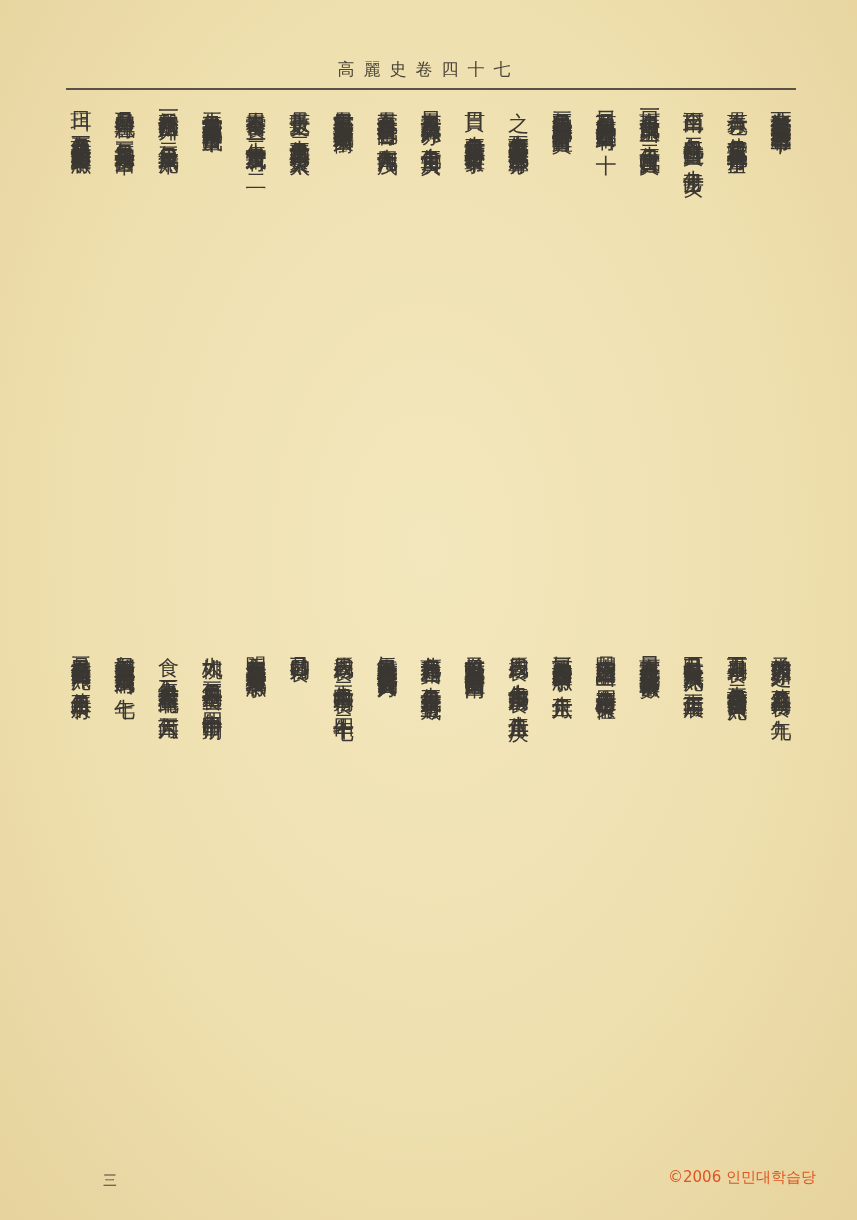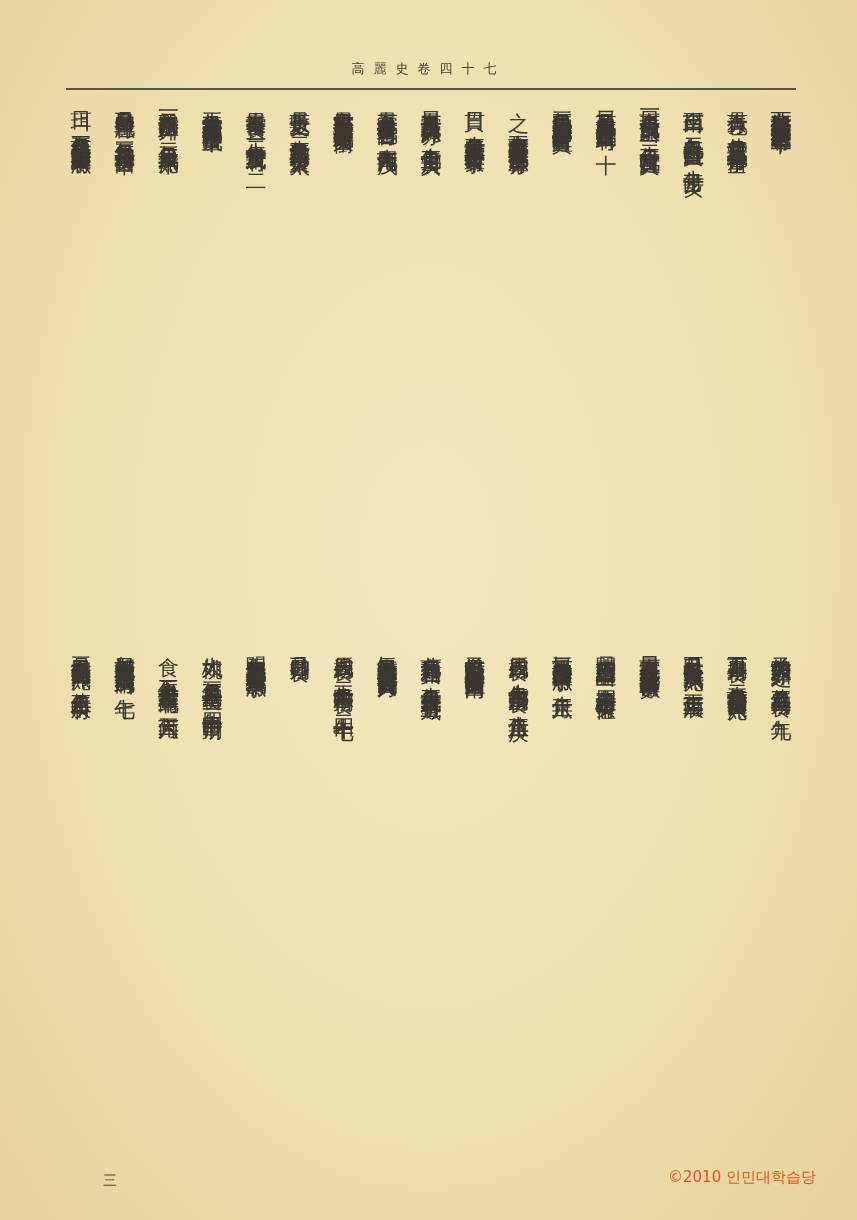--- a/index.html
+++ b/index.html
@@ -1,21 +1,21 @@
 <!DOCTYPE html>
 <html><head>
 <meta charset="utf-8">
 <style>
   html,body{margin:0;padding:0;}
   body{width:857px;height:1220px;background:#efe2b4;position:relative;overflow:hidden;
     font-family:"DejaVu Serif","Liberation Serif",serif;color:#3a3630;}
   .page{position:absolute;left:0;top:0;width:857px;height:1220px;
     background:radial-gradient(ellipse at 50% 45%, #f3e7bd 0%, #eedfae 60%, #e6d39d 100%);}
   .header{position:absolute;top:58px;left:0;width:857px;text-align:center;}
-  .header-title{display:inline-block;font-size:13px;letter-spacing:9px;color:#4a4438;}
+  .header-title{display:inline-block;font-size:17px;letter-spacing:9px;color:#4a4438;}
   .rule{position:absolute;top:88px;left:66px;width:730px;height:2px;background:#5a5246;}
   .block{position:absolute;left:66px;width:730px;display:flex;flex-direction:row-reverse;justify-content:space-between;}
   .block.top{top:95px;height:510px;}
   .block.bottom{top:640px;height:510px;}
   .col{writing-mode:vertical-rl;font-size:21px;line-height:30px;letter-spacing:1.0px;width:30px;
     white-space:pre;color:#3b3732;}
   .pagenum{position:absolute;left:103px;top:1172px;font-size:14px;color:#4a4438;}
   .credit{position:absolute;left:668px;top:1168px;font-family:"DejaVu Sans","Liberation Sans",sans-serif;
     font-size:15px;color:#e0531e;}
 </style>
@@ -61,14 +61,14 @@
       <div class="col">戊辰朔日食　二十三年八月甲申朔日食　二十四年七</div>
       <div class="col">月己卯朔日食</div>
       <div class="col">明宗元年九月辛卯日有黑子大如桃十月戊午日有黑子</div>
       <div class="col">大如桃　三年五月壬辰朔日食　四年十一月甲申朔日</div>
       <div class="col">食　五年十二月癸未日有左右珥南北暈　六年三月丙</div>
       <div class="col">午朔日食七月丙寅日無光十二月甲戌日有兩珥　七年</div>
       <div class="col">三月辛丑朔日無光己酉日月無光　八年正月庚申日有</div>
     </div>
 
   <div class="pagenum">三</div>
-  <div class="credit">©2010 인민대학습당</div>
+  <div class="credit">©2006 인민대학습당</div>
 </div>
 
 </body></html>

